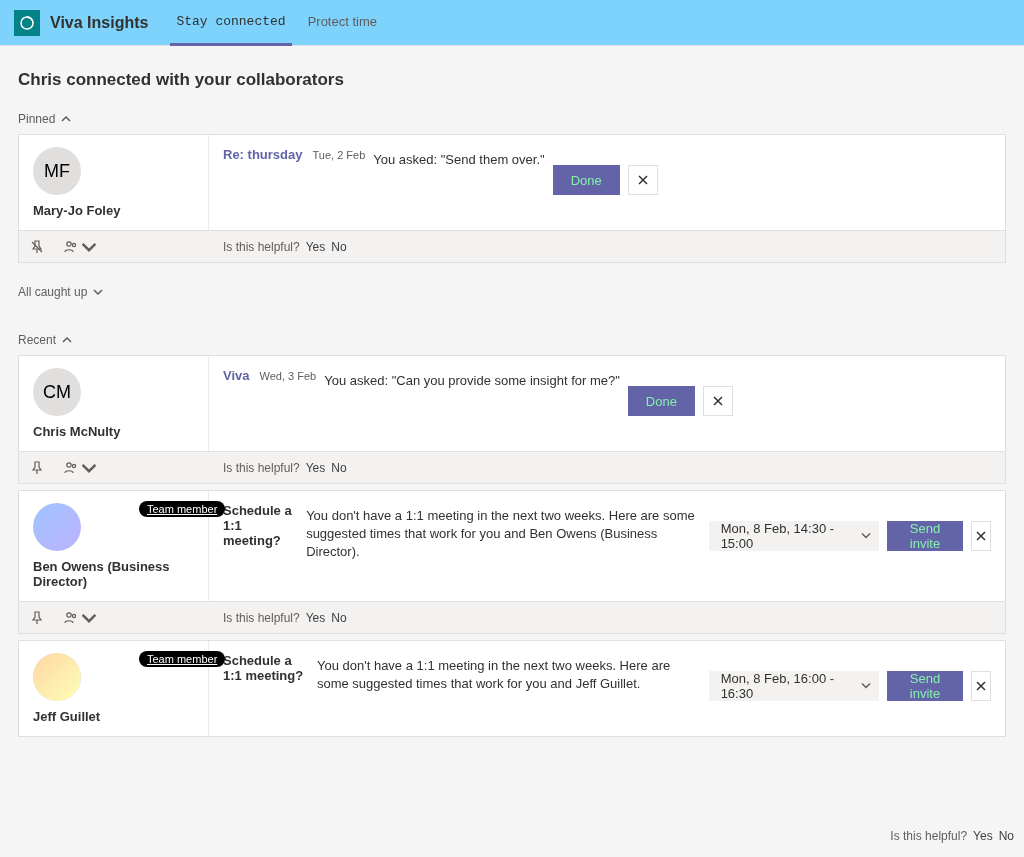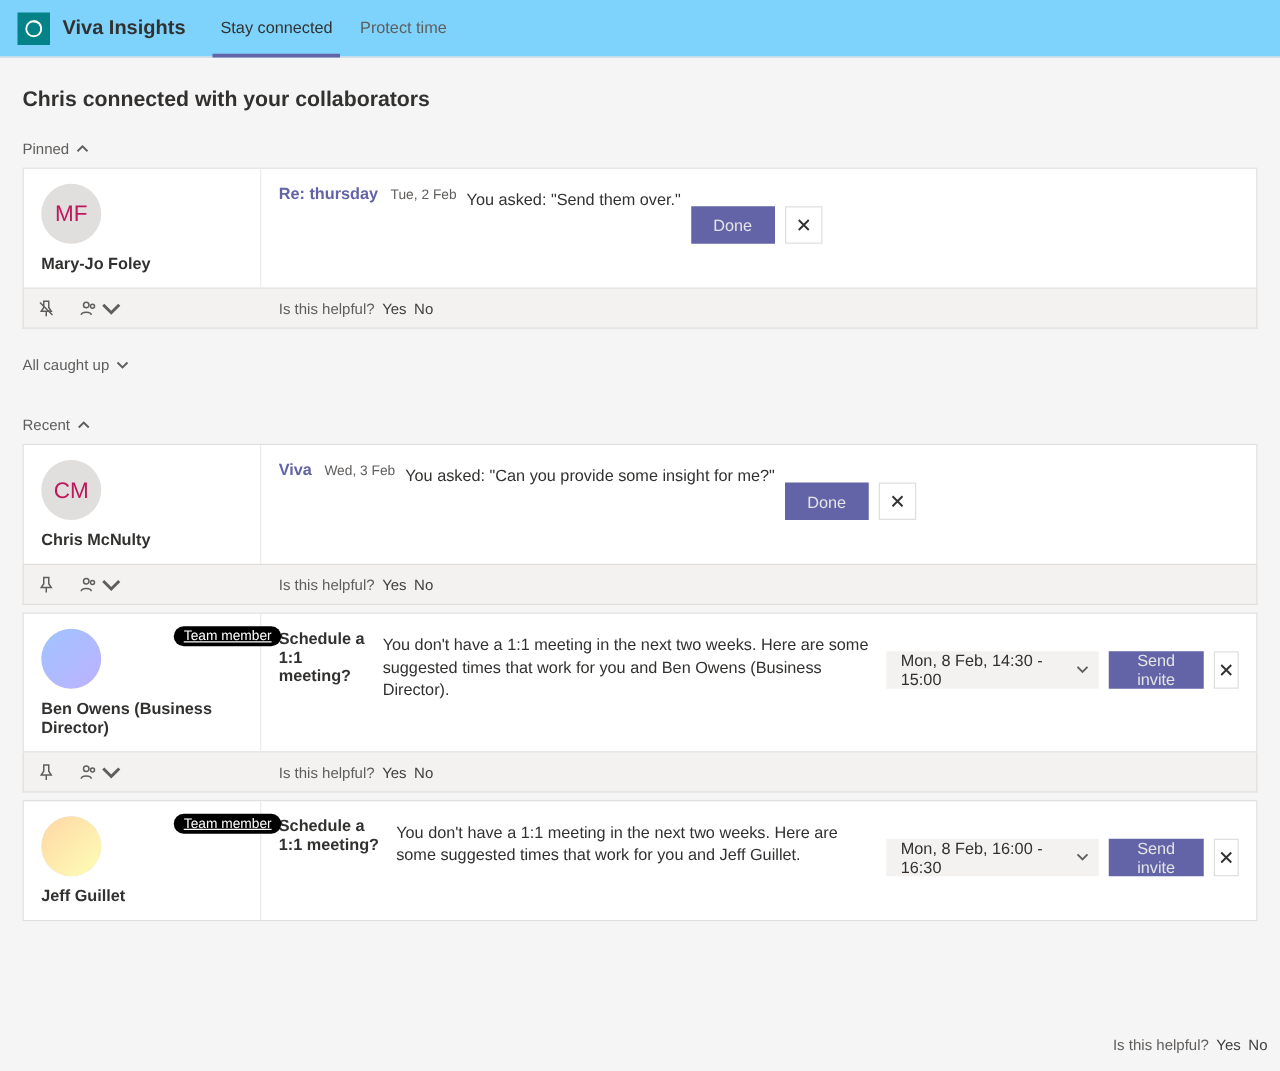--- a/index.html
+++ b/index.html
@@ -32,20 +32,21 @@
     color: #605e5c;
     padding: 0 6px;
     height: 46px;
     display: flex; align-items: center;
     cursor: pointer;
     border-bottom: 3px solid transparent;
   }
   .tab.active {
     color: #323130;
     border-bottom-color: #6264a7;
+    font-family: Liberation Mono, monospace;
   }
   .page-title {
     font-size: 17px;
     font-weight: 600;
     padding: 24px 18px 18px 18px;
   }
   .section-header {
     display: flex; align-items: center; gap: 6px;
     padding: 4px 18px 8px 18px;
     font-size: 12px;
@@ -64,21 +65,21 @@
   .card-left {
     width: 190px;
     flex-shrink: 0;
     padding: 12px 12px 12px 14px;
     border-right: 1px solid #edebe9;
   }
   .avatar {
     width: 48px; height: 48px; border-radius: 50%;
     background: #e1dfdd;
     display: flex; align-items: center; justify-content: center;
-    font-size: 18px; color: #be185d;
+    font-size: 18px; color: #000000;
     overflow: hidden;
   }
   .avatar-photo {
     width: 48px; height: 48px; border-radius: 50%;
     background: linear-gradient(135deg,#a0c4ff,#bdb2ff);
   }
   .avatar-photo.p2 { background: linear-gradient(135deg,#ffd6a5,#fdffb6); }
   .person-name { font-size: 13px; font-weight: 700; margin-top: 8px; }
   .badge {
     position: absolute;
@@ -106,21 +107,21 @@
     display: flex; justify-content: flex-end; gap: 8px; margin-top: 18px;
   }
   .btn {
     height: 30px;
     padding: 0 18px;
     font-size: 13px;
     border: none;
     cursor: pointer;
     font-family: inherit;
   }
-  .btn-primary { background: #6264a7; color: #e5e5e5; }
+  .btn-primary { background: #6264a7; color: #86efac; }
   .btn-icon {
     width: 30px; padding: 0;
     background: #fff;
     border: 1px solid #e1dfdd;
     display: flex; align-items: center; justify-content: center;
   }
   .btn-icon svg { width: 12px; height: 12px; }
   .dropdown {
     height: 30px;
     background: #f3f2f1;

